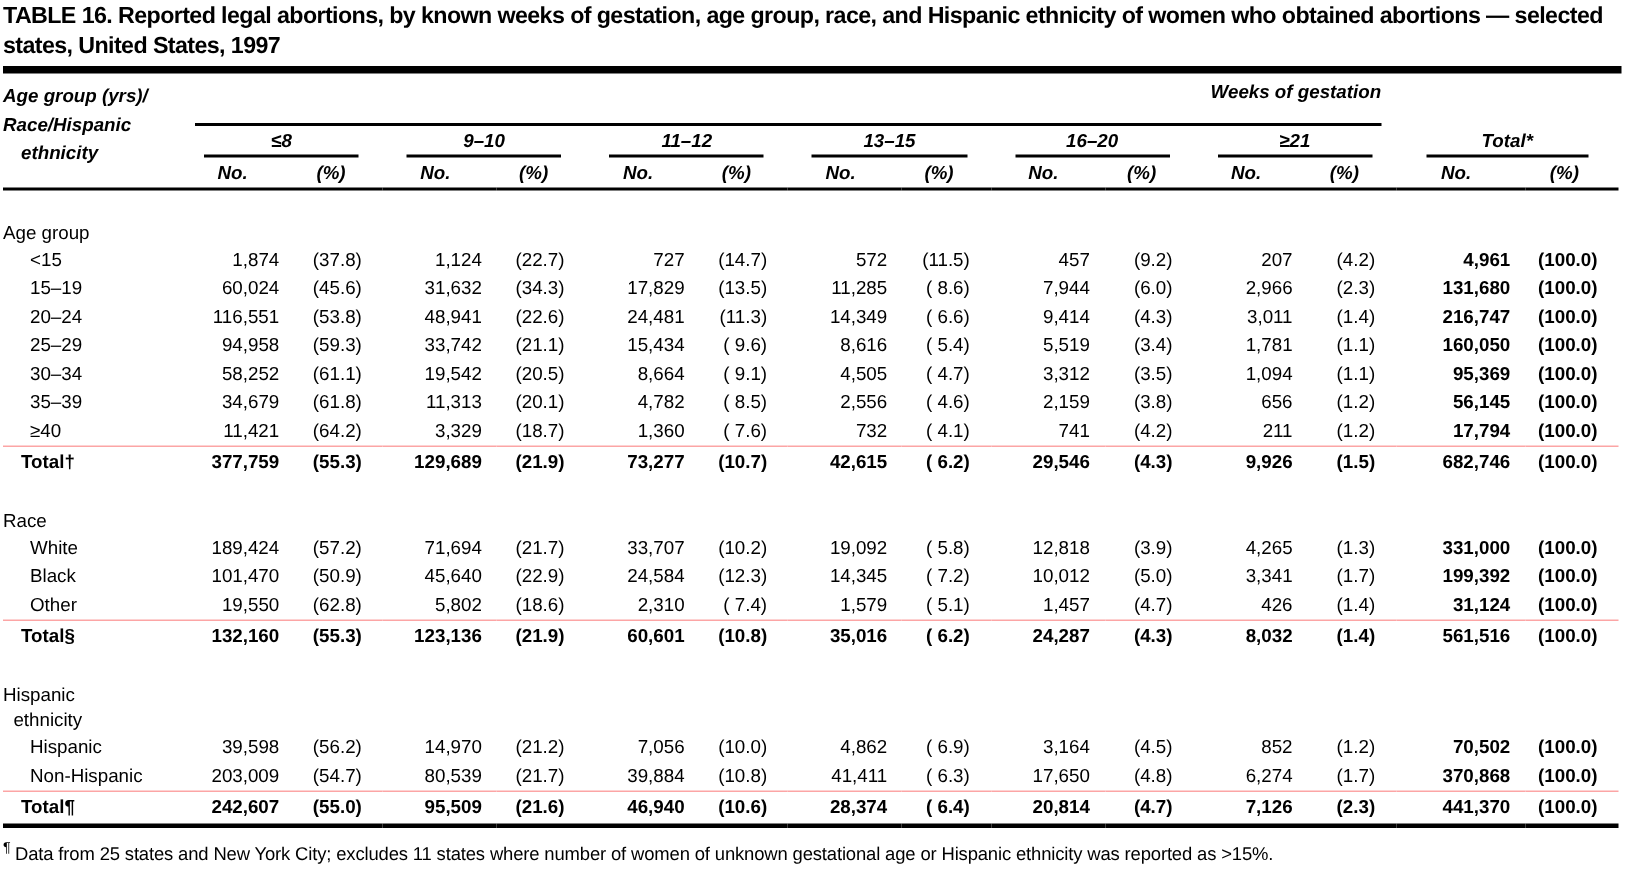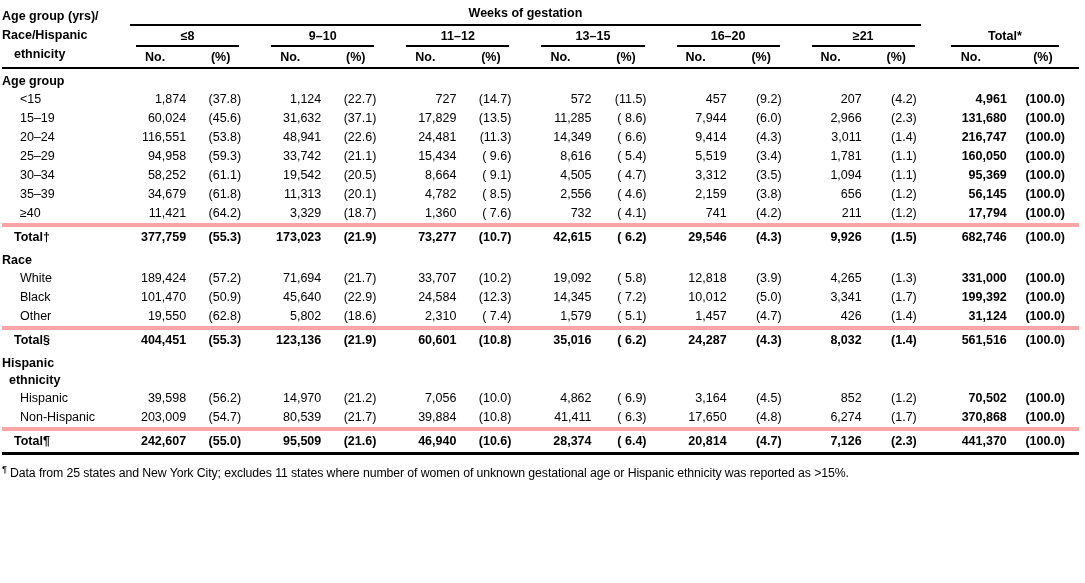--- a/index.html
+++ b/index.html
@@ -16,64 +16,65 @@
     letter-spacing: -0.4px;
     border-bottom: 5px solid #000;
     padding-bottom: 3px;
   }
   table {
     border-collapse: collapse; table-layout: fixed;
     width: 1077px; margin-top: 5px;
     border-bottom: 3px solid #000;
     font-size: 12.5px;
   }
-  thead th { font-weight: 700; padding: 0; font-size: 12.5px; }
+  thead th { font-weight: 700; padding: 0; font-size: 12.5px; font-style: italic; }
   th.stub {
     text-align: left; vertical-align: top;
     border-bottom: 2px solid #000;
     line-height: 19px; padding-top: 1px;
   }
   .stub-indent { padding-left: 12px; }
   th.gest { vertical-align: top; }
   .gest-line {
     border-bottom: 2px solid #000; margin: 0 10px;
-    padding-bottom: 4px; text-align: center;
+    padding-bottom: 14px; text-align: right;
   }
   th.grp, th.totalhead { vertical-align: bottom; }
   .grp-line {
     border-bottom: 2px solid #000; margin: 0 16px;
     padding: 3px 0 2px; text-align: center;
   }
   th.totalhead .grp-line { margin: 0 20px; }
   tr.subhead th {
     border-bottom: 2px solid #000;
     padding: 3px 0 3px; text-align: center;
   }
   tr.subhead th.no-h { padding-right: 6px; margin-top: 16px; }
   tr.subhead th.pct-h { padding-right: 10px; }
   td { padding: 0; line-height: 19px; white-space: pre; }
   td.num { text-align: right; padding-right: 10px; }
   td.pct { text-align: right; padding-right: 14px; }
   td.total-col { font-weight: 700; }
   .section-label {
-    font-weight: 700; padding-top: 4px;
+    font-weight: 400; padding-top: 20px;
     white-space: pre; line-height: 17px;
   }
   .row-label { padding-left: 18px; }
-  tr.total-row td { font-weight: 700; border-top: 4px solid #fca5a5; line-height: 21px; }
+  tr.total-row td { font-weight: 700; border-top: 1px solid #fca5a5; line-height: 21px; }
   tr.total-row .row-label { padding-left: 12px; }
   .footnotes { margin-top: 6px; font-size: 12.3px; line-height: 16px; letter-spacing: -0.1px; }
   .footnote sup { font-size: 9.5px; }
   .footnote .ftext { padding-left: 3px; }
 </style>
 </head>
 <body>
 
 <div class="page">
 
+  <div class="title">TABLE 16. Reported legal abortions, by known weeks of gestation, age group, race, and Hispanic ethnicity of women who obtained abortions — selected states, United States, 1997</div>
 
   <table>
     <colgroup>
       <col style="width:118px">
       <col style="width:76px">
         <col style="width:59px">
       <col style="width:76px">
         <col style="width:59px">
       <col style="width:76px">
         <col style="width:59px">
@@ -156,21 +157,21 @@
           <td class="num">207</td>
           <td class="pct">(4.2)</td>
           <td class="num total-col">4,961</td>
           <td class="pct total-col">(100.0)</td>
         </tr>
         <tr class="data-row">
           <td class="row-label">15–19</td>
           <td class="num">60,024</td>
           <td class="pct">(45.6)</td>
           <td class="num">31,632</td>
-          <td class="pct">(37.1)</td>
+          <td class="pct">(34.3)</td>
           <td class="num">17,829</td>
           <td class="pct">(13.5)</td>
           <td class="num">11,285</td>
           <td class="pct">( 8.6)</td>
           <td class="num">7,944</td>
           <td class="pct">(6.0)</td>
           <td class="num">2,966</td>
           <td class="pct">(2.3)</td>
           <td class="num total-col">131,680</td>
           <td class="pct total-col">(100.0)</td>
@@ -257,21 +258,21 @@
           <td class="pct">(4.2)</td>
           <td class="num">211</td>
           <td class="pct">(1.2)</td>
           <td class="num total-col">17,794</td>
           <td class="pct total-col">(100.0)</td>
         </tr>
         <tr class="total-row">
           <td class="row-label">Total†</td>
           <td class="num">377,759</td>
           <td class="pct">(55.3)</td>
-          <td class="num">173,023</td>
+          <td class="num">129,689</td>
           <td class="pct">(21.9)</td>
           <td class="num">73,277</td>
           <td class="pct">(10.7)</td>
           <td class="num">42,615</td>
           <td class="pct">( 6.2)</td>
           <td class="num">29,546</td>
           <td class="pct">(4.3)</td>
           <td class="num">9,926</td>
           <td class="pct">(1.5)</td>
           <td class="num total-col">682,746</td>
@@ -326,21 +327,21 @@
           <td class="pct">( 5.1)</td>
           <td class="num">1,457</td>
           <td class="pct">(4.7)</td>
           <td class="num">426</td>
           <td class="pct">(1.4)</td>
           <td class="num total-col">31,124</td>
           <td class="pct total-col">(100.0)</td>
         </tr>
         <tr class="total-row">
           <td class="row-label">Total§</td>
-          <td class="num">404,451</td>
+          <td class="num">132,160</td>
           <td class="pct">(55.3)</td>
           <td class="num">123,136</td>
           <td class="pct">(21.9)</td>
           <td class="num">60,601</td>
           <td class="pct">(10.8)</td>
           <td class="num">35,016</td>
           <td class="pct">( 6.2)</td>
           <td class="num">24,287</td>
           <td class="pct">(4.3)</td>
           <td class="num">8,032</td>

